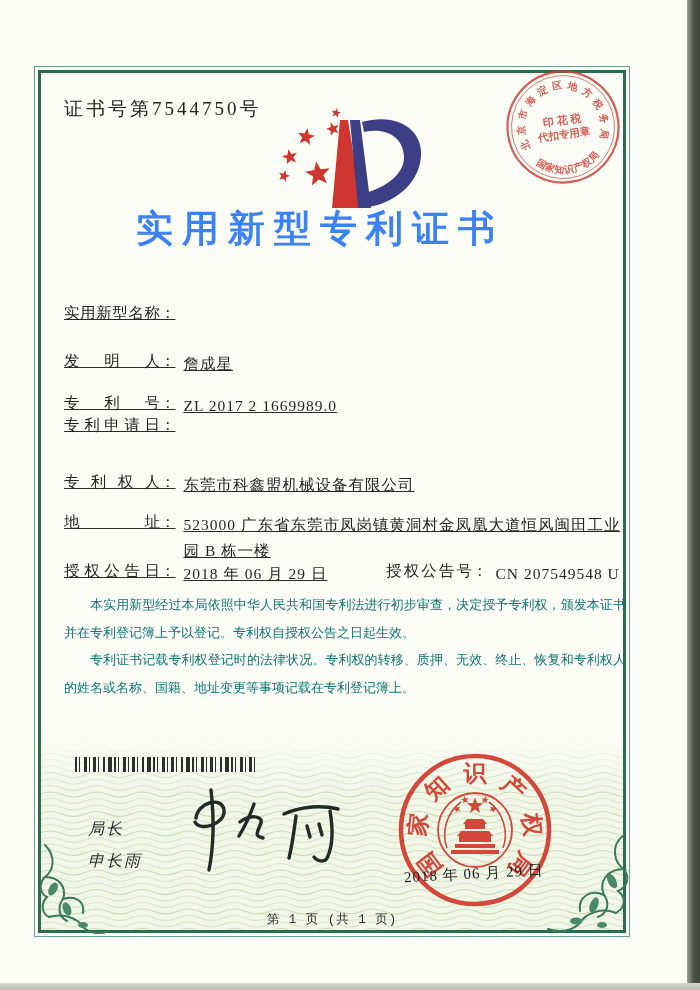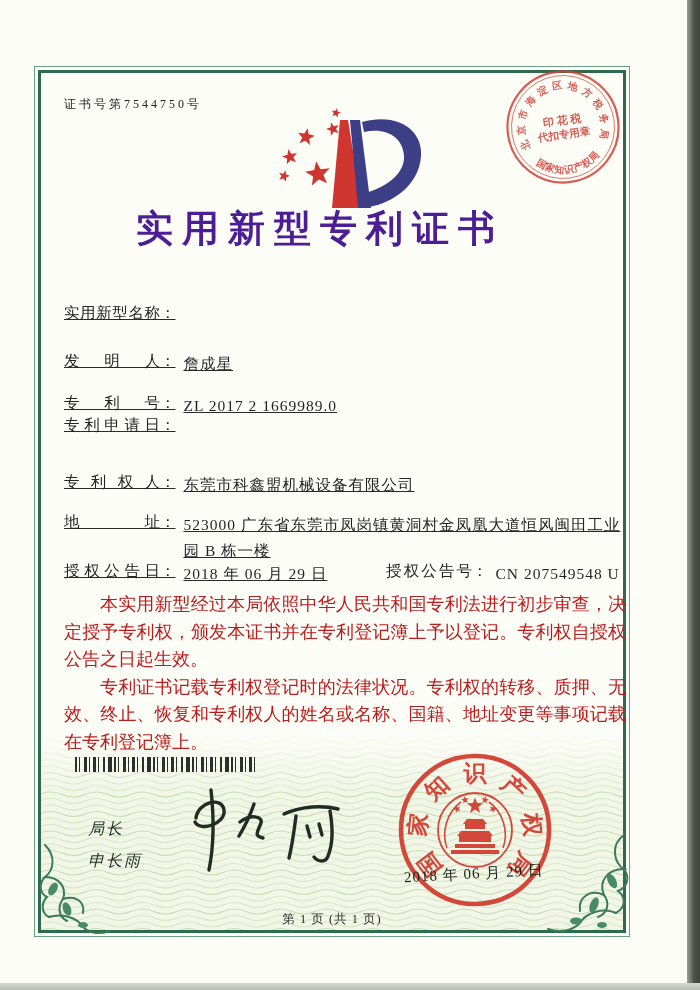--- a/index.html
+++ b/index.html
@@ -22,45 +22,45 @@
     border:1px solid #6aa085; padding:3px; background:transparent; }
   .frame-inner { width:100%; height:100%; border:3px solid #2e6a4d; position:relative; }
 
   
   .guilloche { position:absolute; left:39px; top:733px; width:586px; height:200px;
     background:#f1f6e7; overflow:hidden; }
   .guilloche svg { display:block; }
   .guilloche-fade { position:absolute; left:39px; top:733px; width:586px; height:60px;
     background:linear-gradient(180deg,#fdfdf8 0%, rgba(253,253,248,0) 100%); }
 
-  .cert-no { position:absolute; left:64px; top:96px; font-size:12px;
+  .cert-no { position:absolute; left:64px; top:96px; font-size:19px;
     letter-spacing:3px; color:#222420; }
 
   .logo { position:absolute; left:270px; top:106px; width:170px; height:112px; }
 
   .title { position:absolute; left:0; top:204px; width:640px; text-align:center;
-    font-size:37px; font-weight:bold; letter-spacing:9px; color:#4c1d95; }
+    font-size:37px; font-weight:bold; letter-spacing:9px; color:#3b82f6; }
 
   .tax-stamp { position:absolute; left:504px; top:68px; width:118px; height:118px;
     transform:rotate(-8deg); opacity:.85; }
   .tax-stamp text { fill:#cf4238; font-weight:bold; }
 
   .fields { position:absolute; left:64px; top:303px; width:562px; font-size:15.5px; }
   .field-row { position:absolute; left:0; width:100%; display:flex; align-items:flex-start;text-decoration:underline; }
   .flabel { display:inline-block; width:96px; text-align:justify; text-align-last:justify;
     color:#242622; flex:0 0 96px; }
   .fcolon { margin-right:8px; color:#242622; }
   .fvalue { flex:1; letter-spacing:1px; line-height:26px; color:#1f2220; }
   .r1{top:0} .r2{top:48px} .r3{top:90px} .r4{top:112px} .r5{top:169px}
   .r6{top:209px} .r7{top:258px}
   .field-group-right { position:absolute; left:322px; top:0; display:flex; }
   .field-group-right .flabel { width:86px; flex-basis:86px; }
 
   .paragraphs { position:absolute; left:64px; top:591px; width:562px;
-    font-size:18px; line-height:27.5px; text-align:justify; color:#b91c1c; }
+    font-size:13px; line-height:27.5px; text-align:justify; color:#0f766e; }
   .paragraphs p { text-indent:2em; }
 
   .barcode { position:absolute; left:75px; top:757px; width:181px; height:15px;
     background:repeating-linear-gradient(90deg,
       #2e2e2c 0 2px, transparent 2px 4px,
       #2e2e2c 4px 5px, transparent 5px 9px,
       #2e2e2c 9px 12px, transparent 12px 14px,
       #2e2e2c 14px 15px, transparent 15px 18px,
       #2e2e2c 18px 21px, transparent 21px 23px,
       #2e2e2c 23px 24px, transparent 24px 28px,
@@ -80,21 +80,21 @@
   .seal-date { position:absolute; left:404px; top:864px; width:160px; font-size:15px;
     color:#1d1f1c; letter-spacing:1px; transform:rotate(-3deg); z-index:5; }
 
   .ornament { position:absolute; }
   .orn-bl { left:37px; top:843px; width:74px; height:94px; }
   .orn-br { left:546px; top:833px; width:84px; height:104px; }
   .ornament path { fill:none; stroke:#3a7a58; stroke-width:2; stroke-linecap:round; }
   .ornament .leaf { fill:#498a66; stroke:none; }
 
   .footer { position:absolute; left:34px; top:911px; width:596px; text-align:center;
-    font-size:12.5px; letter-spacing:1px; color:#2b2e2a; z-index:4; }
+    font-size:12.5px; letter-spacing:1px; color:#2b2e2a; z-index:4;font-family:Liberation Mono, monospace; }
 </style>
 </head>
 <body>
 
 <div class="edge-top"></div>
 <div class="edge-right"></div>
 <div class="edge-bottom"></div>
 
 <div class="guilloche">
   <svg id="wave-svg" width="586" height="200" xmlns="http://www.w3.org/2000/svg">

